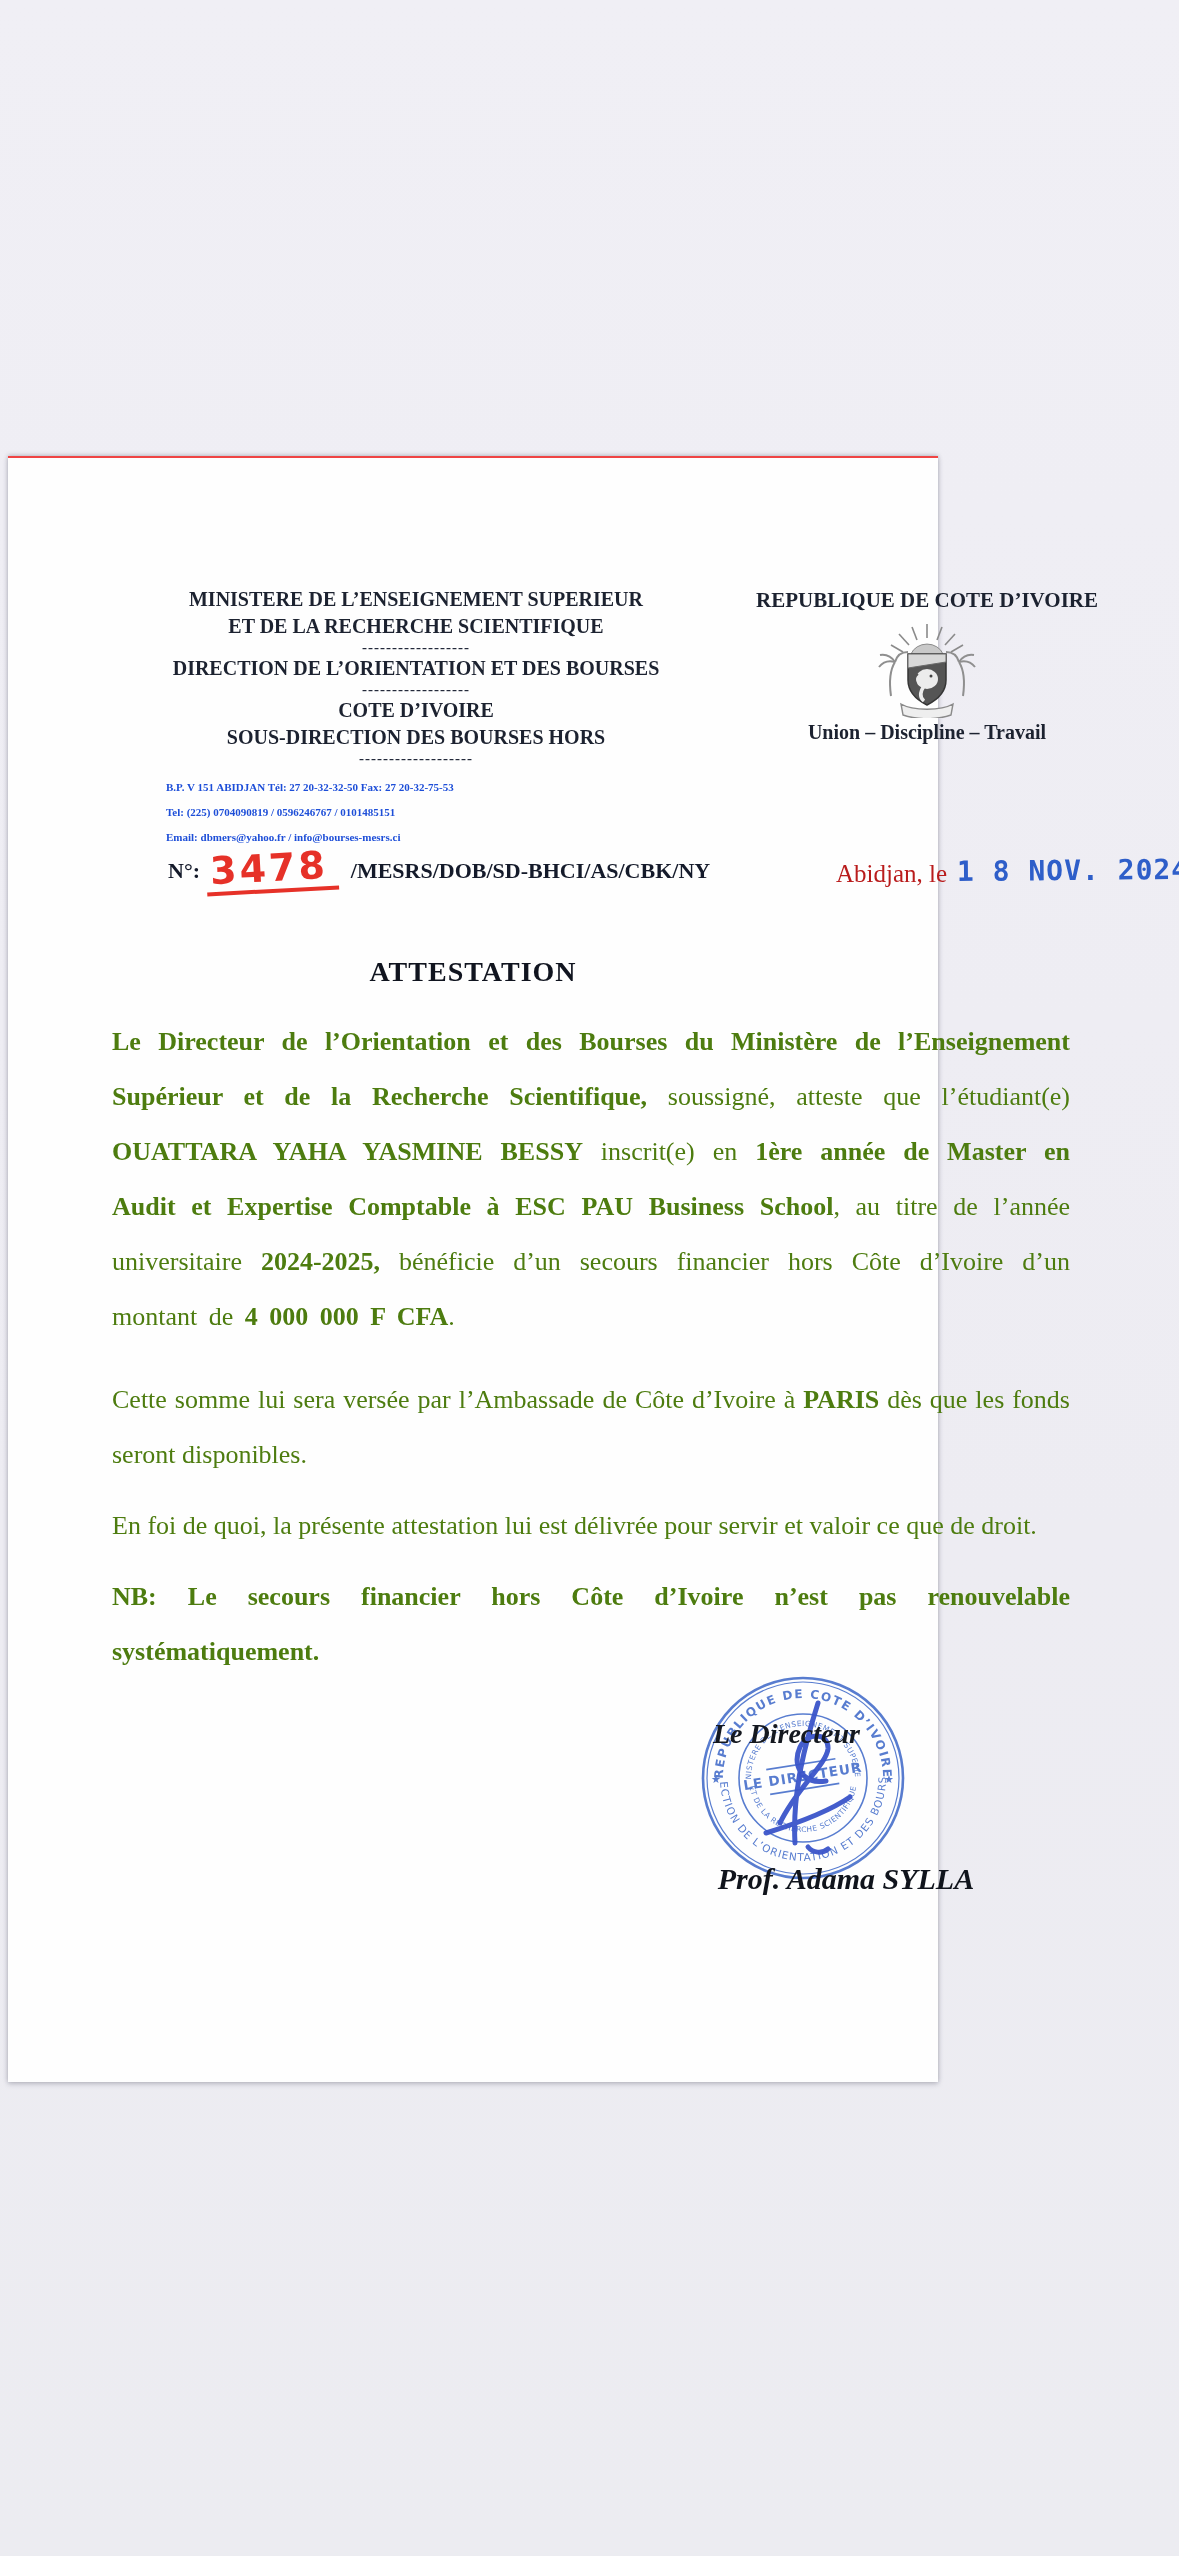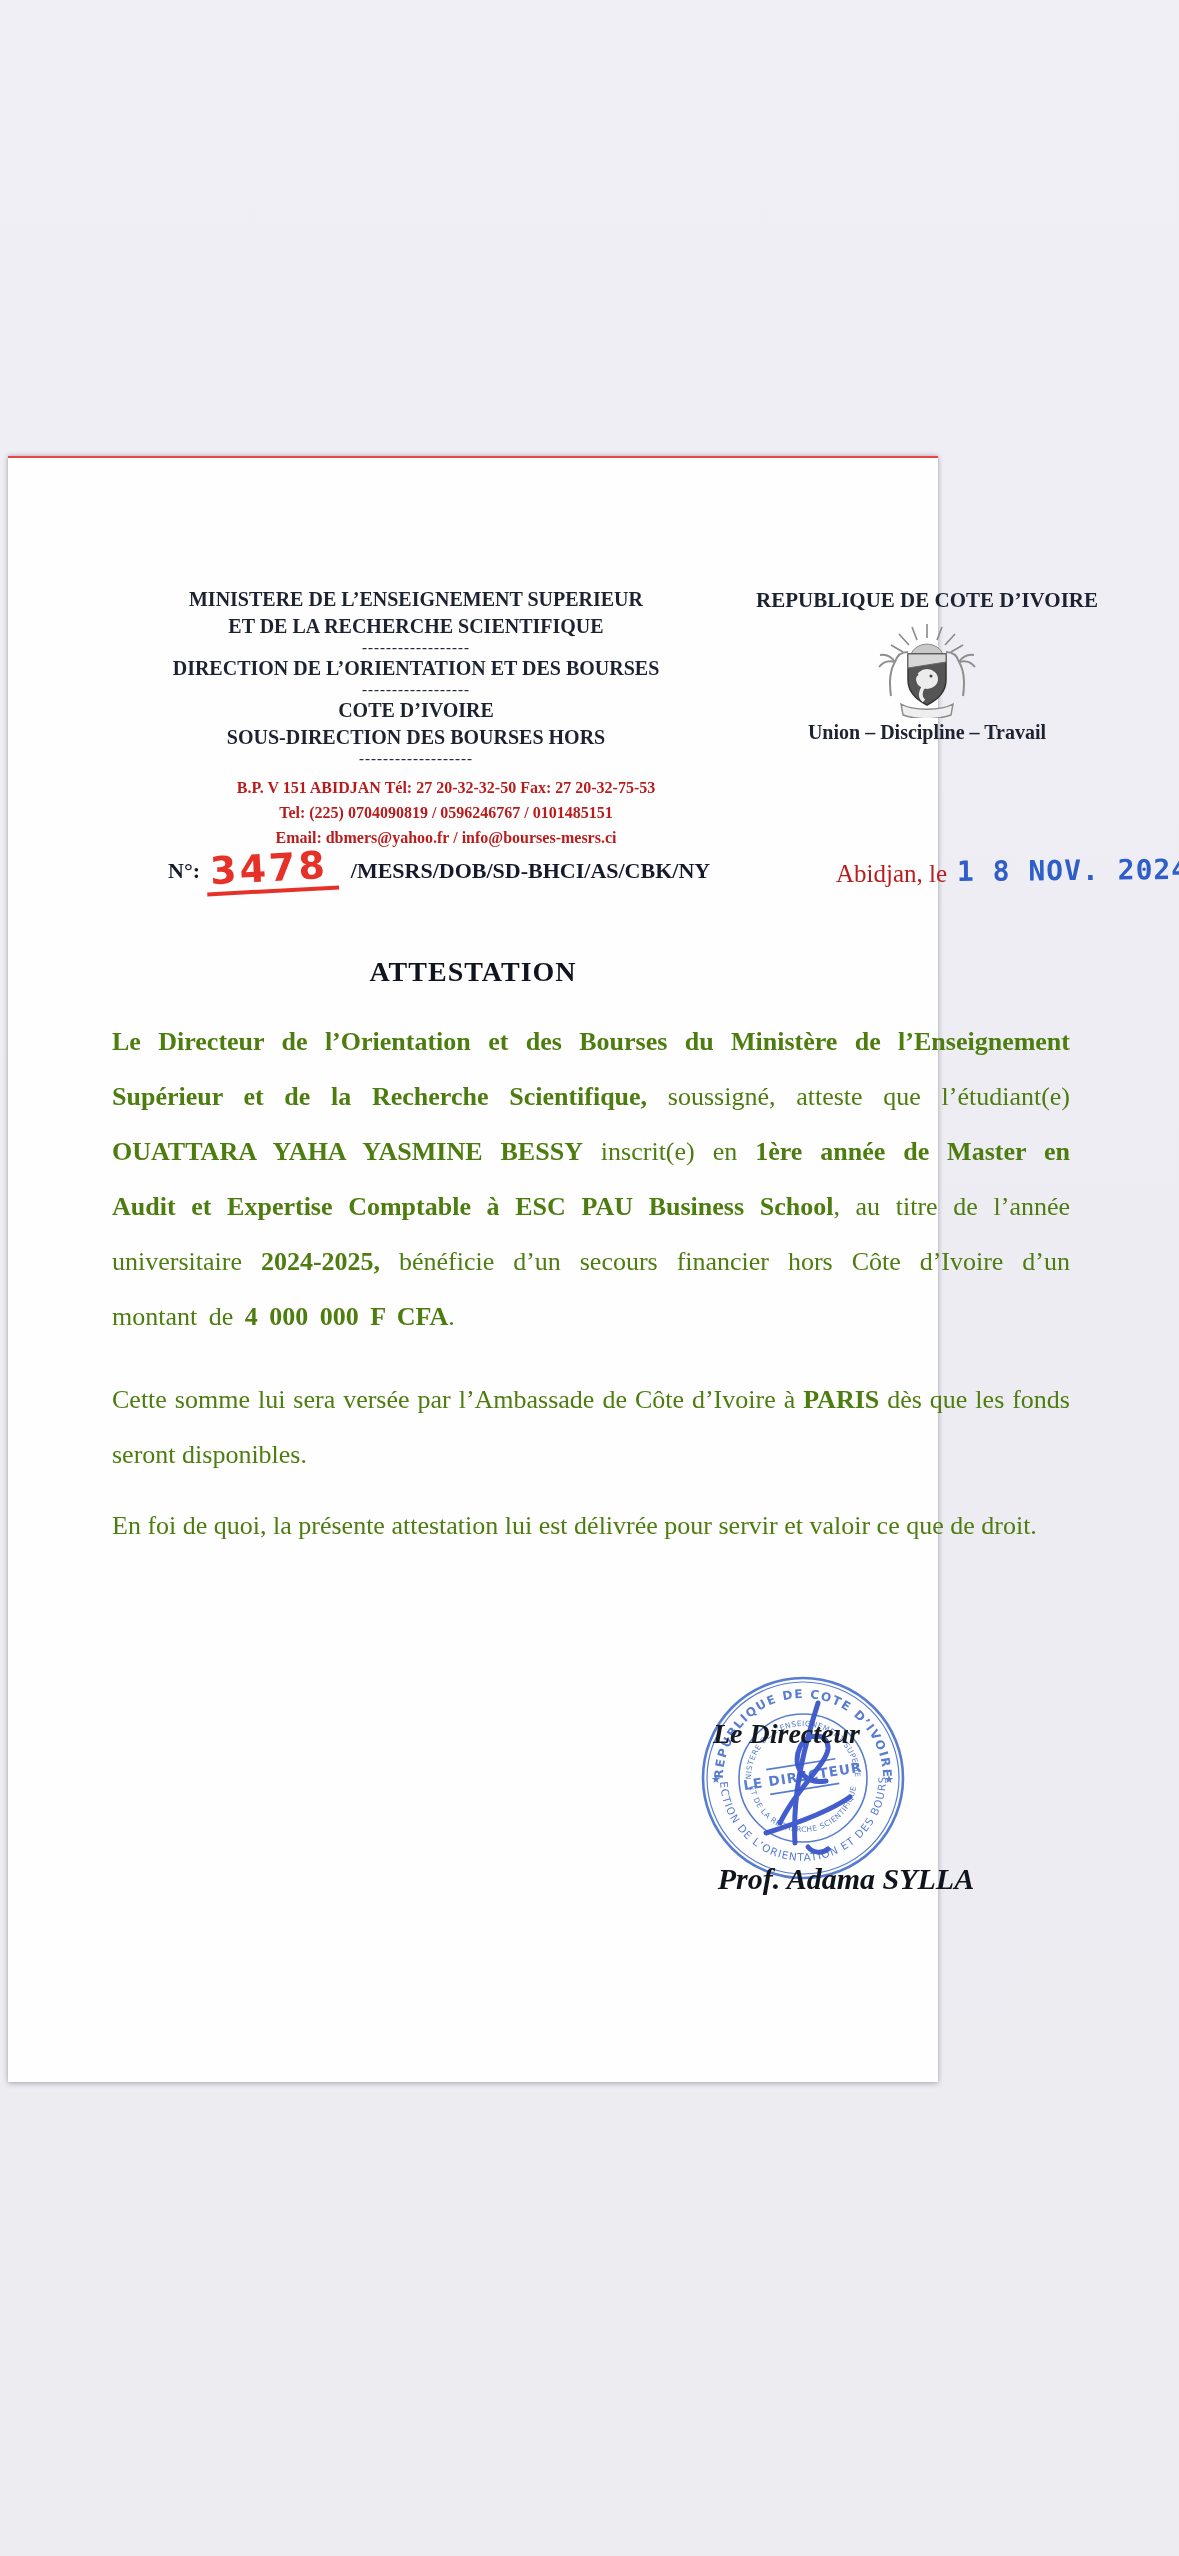--- a/index.html
+++ b/index.html
@@ -14,22 +14,22 @@
   .page{
     position:absolute;left:8px;top:456px;width:930px;height:1624px;
     background:#fefefe;
     border-top:2px solid #ef4444;
     box-shadow:0 -1px 4px rgba(70,70,90,.25), 0 2px 5px rgba(70,70,90,.28);
   }
   
   .hdr-left{position:absolute;left:158px;top:128px;width:500px;text-align:center;
     font-weight:bold;font-size:20px;line-height:27px;color:#1c2230;}
   .hdr-left .sep{font-size:15px;line-height:15px;letter-spacing:1px;color:#23293a;}
-  .contact{position:absolute;left:158px;top:317px;width:560px;text-align:center;
-    font-weight:bold;font-size:16px;line-height:25px;color:#b91c1c;white-space:nowrap;}
+  .contact{position:absolute;left:158px;top:317px;width:560px;text-align:left;
+    font-weight:bold;font-size:11px;line-height:25px;color:#1d4ed8;white-space:nowrap;}
   .ref-line{position:absolute;left:160px;top:388px;width:620px;font-weight:bold;
     font-size:22px;color:#141a2a;white-space:nowrap;}
   .ref-number{
     display:inline-block;font-family:"DejaVu Sans",sans-serif;font-weight:bold;
     color:#e63128;font-size:38px;line-height:38px;letter-spacing:3px;
     transform:rotate(-3deg) translateY(3px);
     border-bottom:4px solid #e63128;padding:0 10px 2px 4px;margin-right:8px;
   }
   
   .hdr-right{position:absolute;left:728px;top:130px;width:382px;text-align:center;color:#1c2230;}
@@ -139,20 +139,21 @@
   <div class="body-text">
     <p class="p1">
       <span class="b">Le Directeur de l’Orientation et des Bourses du Ministère de l’Enseignement Supérieur et de  la Recherche  Scientifique,</span><span> soussigné, atteste que l’étudiant(e) </span><span class="b">OUATTARA YAHA YASMINE BESSY</span><span> inscrit(e) en </span><span class="b">1ère année de Master en Audit et Expertise Comptable à ESC PAU Business School</span><span>, au  titre  de l’année universitaire </span><span class="b">2024-2025,</span><span>      bénéficie d’un secours financier  hors Côte d’Ivoire d’un montant de   </span><span class="b">4 000 000 F CFA</span><span>.</span>
     </p>
     <p class="p2">
       <span>Cette somme lui sera versée par l’Ambassade de Côte d’Ivoire à </span><span class="b">PARIS</span><span> dès que les fonds seront disponibles.</span>
     </p>
     <p class="p3">
       <span>En foi de quoi, la présente attestation lui est délivrée pour servir et valoir ce que de droit.</span>
     </p>
+    <p class="nb">NB: Le secours financier hors Côte d’Ivoire n’est pas renouvelable systématiquement.</p>
   </div>
 
   <div class="sig-block">
     <div class="sig-role">Le Directeur</div>
 
     <svg class="stamp-wrap" width="214" height="214" viewBox="0 0 214 214">
       <defs>
         <path id="arcTop" d="M 27,107 A 80,80 0 0 1 187,107"></path>
         <path id="arcBottom" d="M 24,107 A 83,83 0 0 0 190,107"></path>
         <path id="arcInTop" d="M 55,107 A 52,52 0 0 1 159,107"></path>

